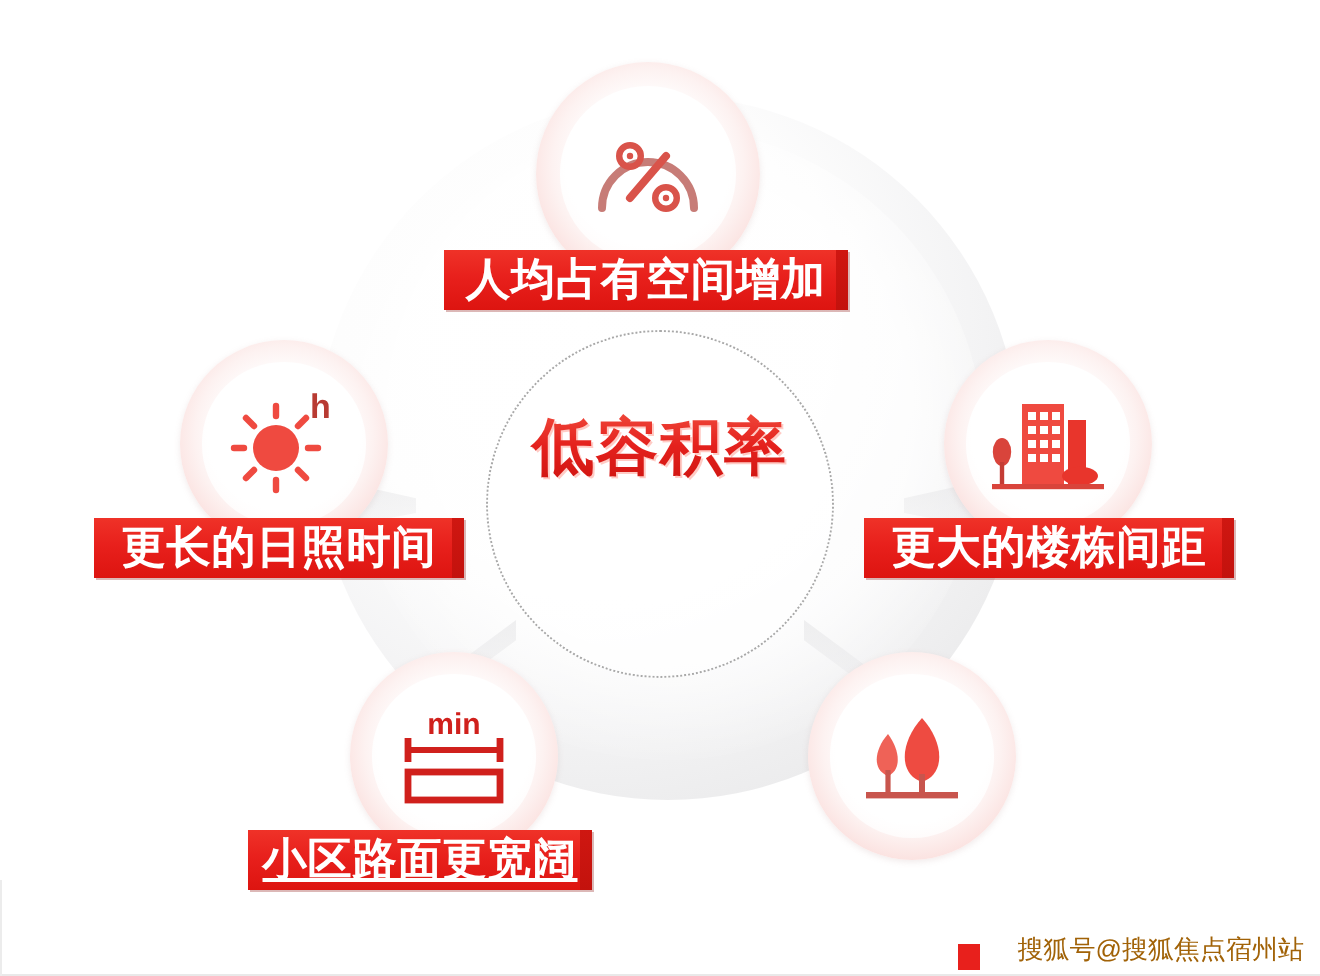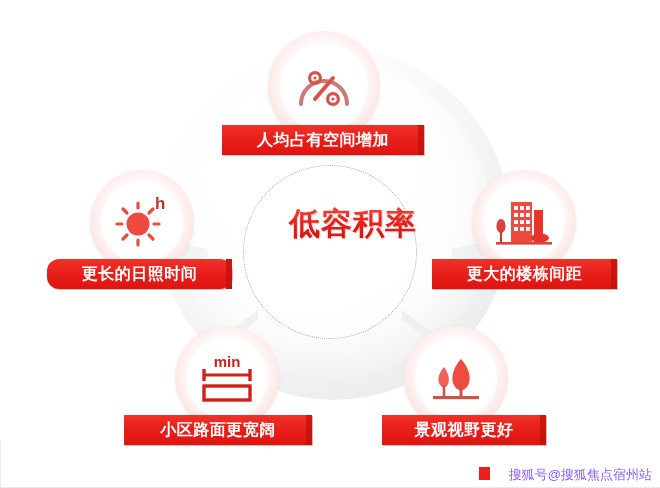--- a/index.html
+++ b/index.html
@@ -53,21 +53,21 @@
     width: 174px; height: 174px;
     border-radius: 50%;
     border: 1px dotted #a9a9a9;
     box-sizing: border-box;
     background: rgba(255,255,255,0.55);
   }
   .center-title {
     position: absolute;
     left: 243px; top: 205px;
     width: 174px;
-    text-align: right;
+    text-align: center;
     font-size: 31px;
     line-height: 37px;
     font-weight: bold;
     letter-spacing: 1px;
     color: #e8201c;
     background: linear-gradient(180deg, #f04a3c 0%, #e4211d 48%, #cf1511 100%);
     -webkit-background-clip: text;
     background-clip: text;
     -webkit-text-fill-color: transparent;
     text-shadow: none;
@@ -98,21 +98,21 @@
   }
 
   
   .banner {
     position: absolute;
     height: 30px;
     display: flex;
     align-items: center;
     justify-content: center;
     color: #ffffff;
-    font-size: 16px;
+    font-size: 22px;
     font-weight: bold;
     letter-spacing: 0.5px;
     white-space: nowrap;
     background: linear-gradient(180deg, #ef3228 0%, #e8201c 45%, #dd1410 100%);
     box-shadow: 1px 1px 0 rgba(140,20,15,0.30);
     padding: 0 10px;
     box-sizing: border-box;
   }
   .banner::after {
     content: "";
@@ -127,24 +127,24 @@
   .wedge {
     position: absolute;
     background: linear-gradient(180deg, rgba(222,222,224,0.9) 0%, rgba(238,238,240,0.35) 100%);
   }
 
   
   .watermark {
     position: absolute;
     right: 8px; bottom: 4px;
     display: flex;
-    align-items: flex-start;
+    align-items: flex-end;
     gap: 16px;
     font-size: 13px;
-    color: #8b5cf6;
+    color: #a16207;
     white-space: nowrap;
   }
   .wm-logo {
     display: inline-block;
     width: 11px; height: 13px;
     background: #e8201c;
     margin-right: 3px;
     position: relative;
     top: 1px;
   }
@@ -197,21 +197,21 @@
           <line x1="44" y1="31" x2="49" y2="31"></line>
           <line x1="13" y1="16" x2="17" y2="20"></line>
           <line x1="39" y1="42" x2="43" y2="46"></line>
           <line x1="13" y1="46" x2="17" y2="42"></line>
           <line x1="39" y1="20" x2="43" y2="16"></line>
         </g>
         <text x="45" y="16" font-family="Liberation Sans, sans-serif" font-size="17" font-weight="bold" fill="#b83a32">h</text>
       </svg>
     </div>
   </div>
-  <div class="banner" style="left:47px; top:259px; width:185px;border-radius:12px;">
+  <div class="banner" style="left:47px; top:259px; width:185px;">
     <span class="banner-text">更长的日照时间</span>
   </div>
 
   <div class="bubble" style="left:472px; top:170px; width:104px; height:104px;">
     <div class="bubble-core"></div>
     <div class="bubble-icon">
       <svg width="62" height="60" viewBox="0 0 62 60" aria-hidden="true">
 
         <rect x="18" y="10" width="21" height="40" fill="#ef4a40"></rect>
         <g fill="#ffffff">
@@ -251,41 +251,38 @@
         <text x="33" y="19" text-anchor="middle" font-family="Liberation Sans, sans-serif" font-size="15" font-weight="bold" fill="#d0201c">min</text>
 
         <line x1="10" y1="27" x2="56" y2="27" stroke="#d0201c" stroke-width="3"></line>
         <line x1="10" y1="21" x2="10" y2="33" stroke="#d0201c" stroke-width="3.4"></line>
         <line x1="56" y1="21" x2="56" y2="33" stroke="#d0201c" stroke-width="3.4"></line>
 
         <rect x="10" y="38" width="46" height="14" fill="none" stroke="#d0201c" stroke-width="3.4"></rect>
       </svg>
     </div>
   </div>
-  <div class="banner" style="left:124px; top:415px; width:188px;">
+  <div class="banner" style="left:124px; top:415px; width:172px;text-decoration:underline;">
     <span class="banner-text">小区路面更宽阔</span>
   </div>
 
   <div class="bubble" style="left:404px; top:326px; width:104px; height:104px;">
     <div class="bubble-core"></div>
     <div class="bubble-icon">
       <svg width="62" height="58" viewBox="0 0 62 58" aria-hidden="true">
 
         <path d="M19 18 C12 26 11 36 19 39 C26 36 25 26 19 18 Z" fill="#ef6257"></path>
         <line x1="19" y1="36" x2="19" y2="47" stroke="#c8554d" stroke-width="2.6"></line>
 
         <path d="M36 10 C25 22 24 38 36 42 C48 38 47 22 36 10 Z" fill="#ee4b41"></path>
         <line x1="36" y1="38" x2="36" y2="47" stroke="#c8554d" stroke-width="3"></line>
 
         <rect x="8" y="47" width="46" height="3.2" fill="#c8554d"></rect>
       </svg>
     </div>
-  </div>
-  <div class="banner" style="left:382px; top:415px; width:164px;">
-    <span class="banner-text">景观视野更好</span>
   </div>
 
   <div class="watermark">
     <span class="wm-logo"></span>
     <span>搜狐号@搜狐焦点宿州站</span>
   </div>
 
   <div id="frame-edge-bottom"></div>
   <div id="frame-edge-left"></div>
 </div>

